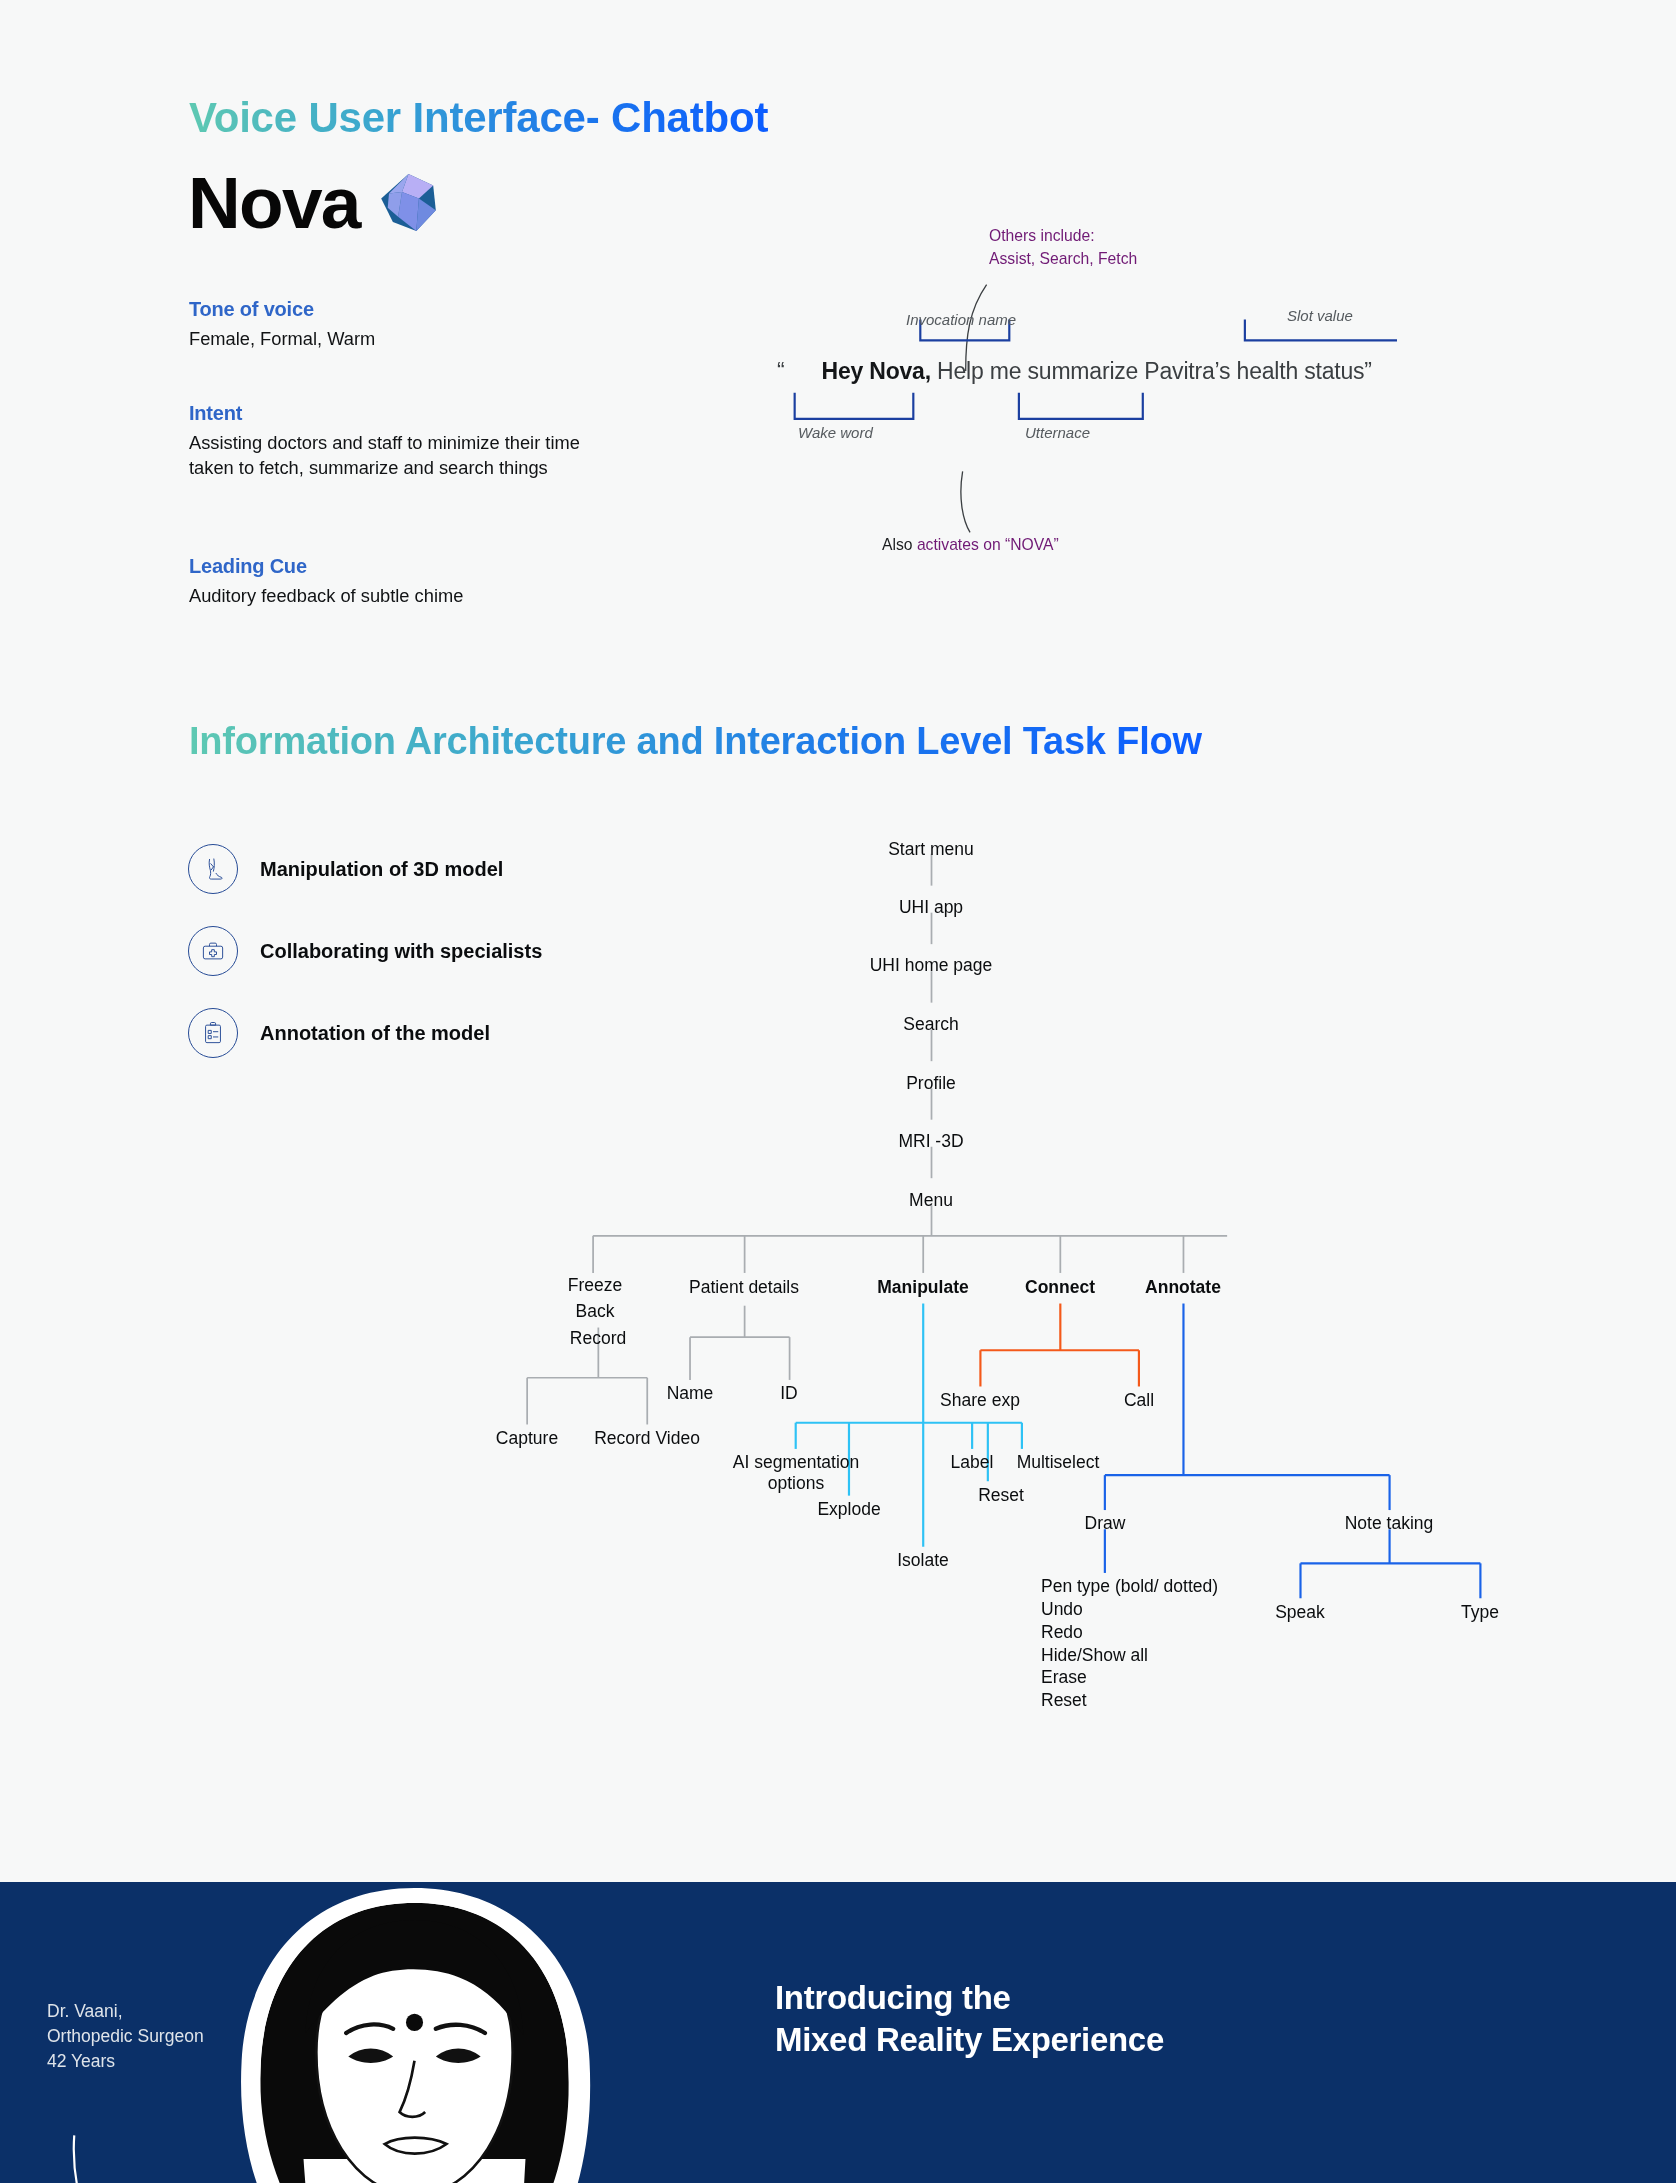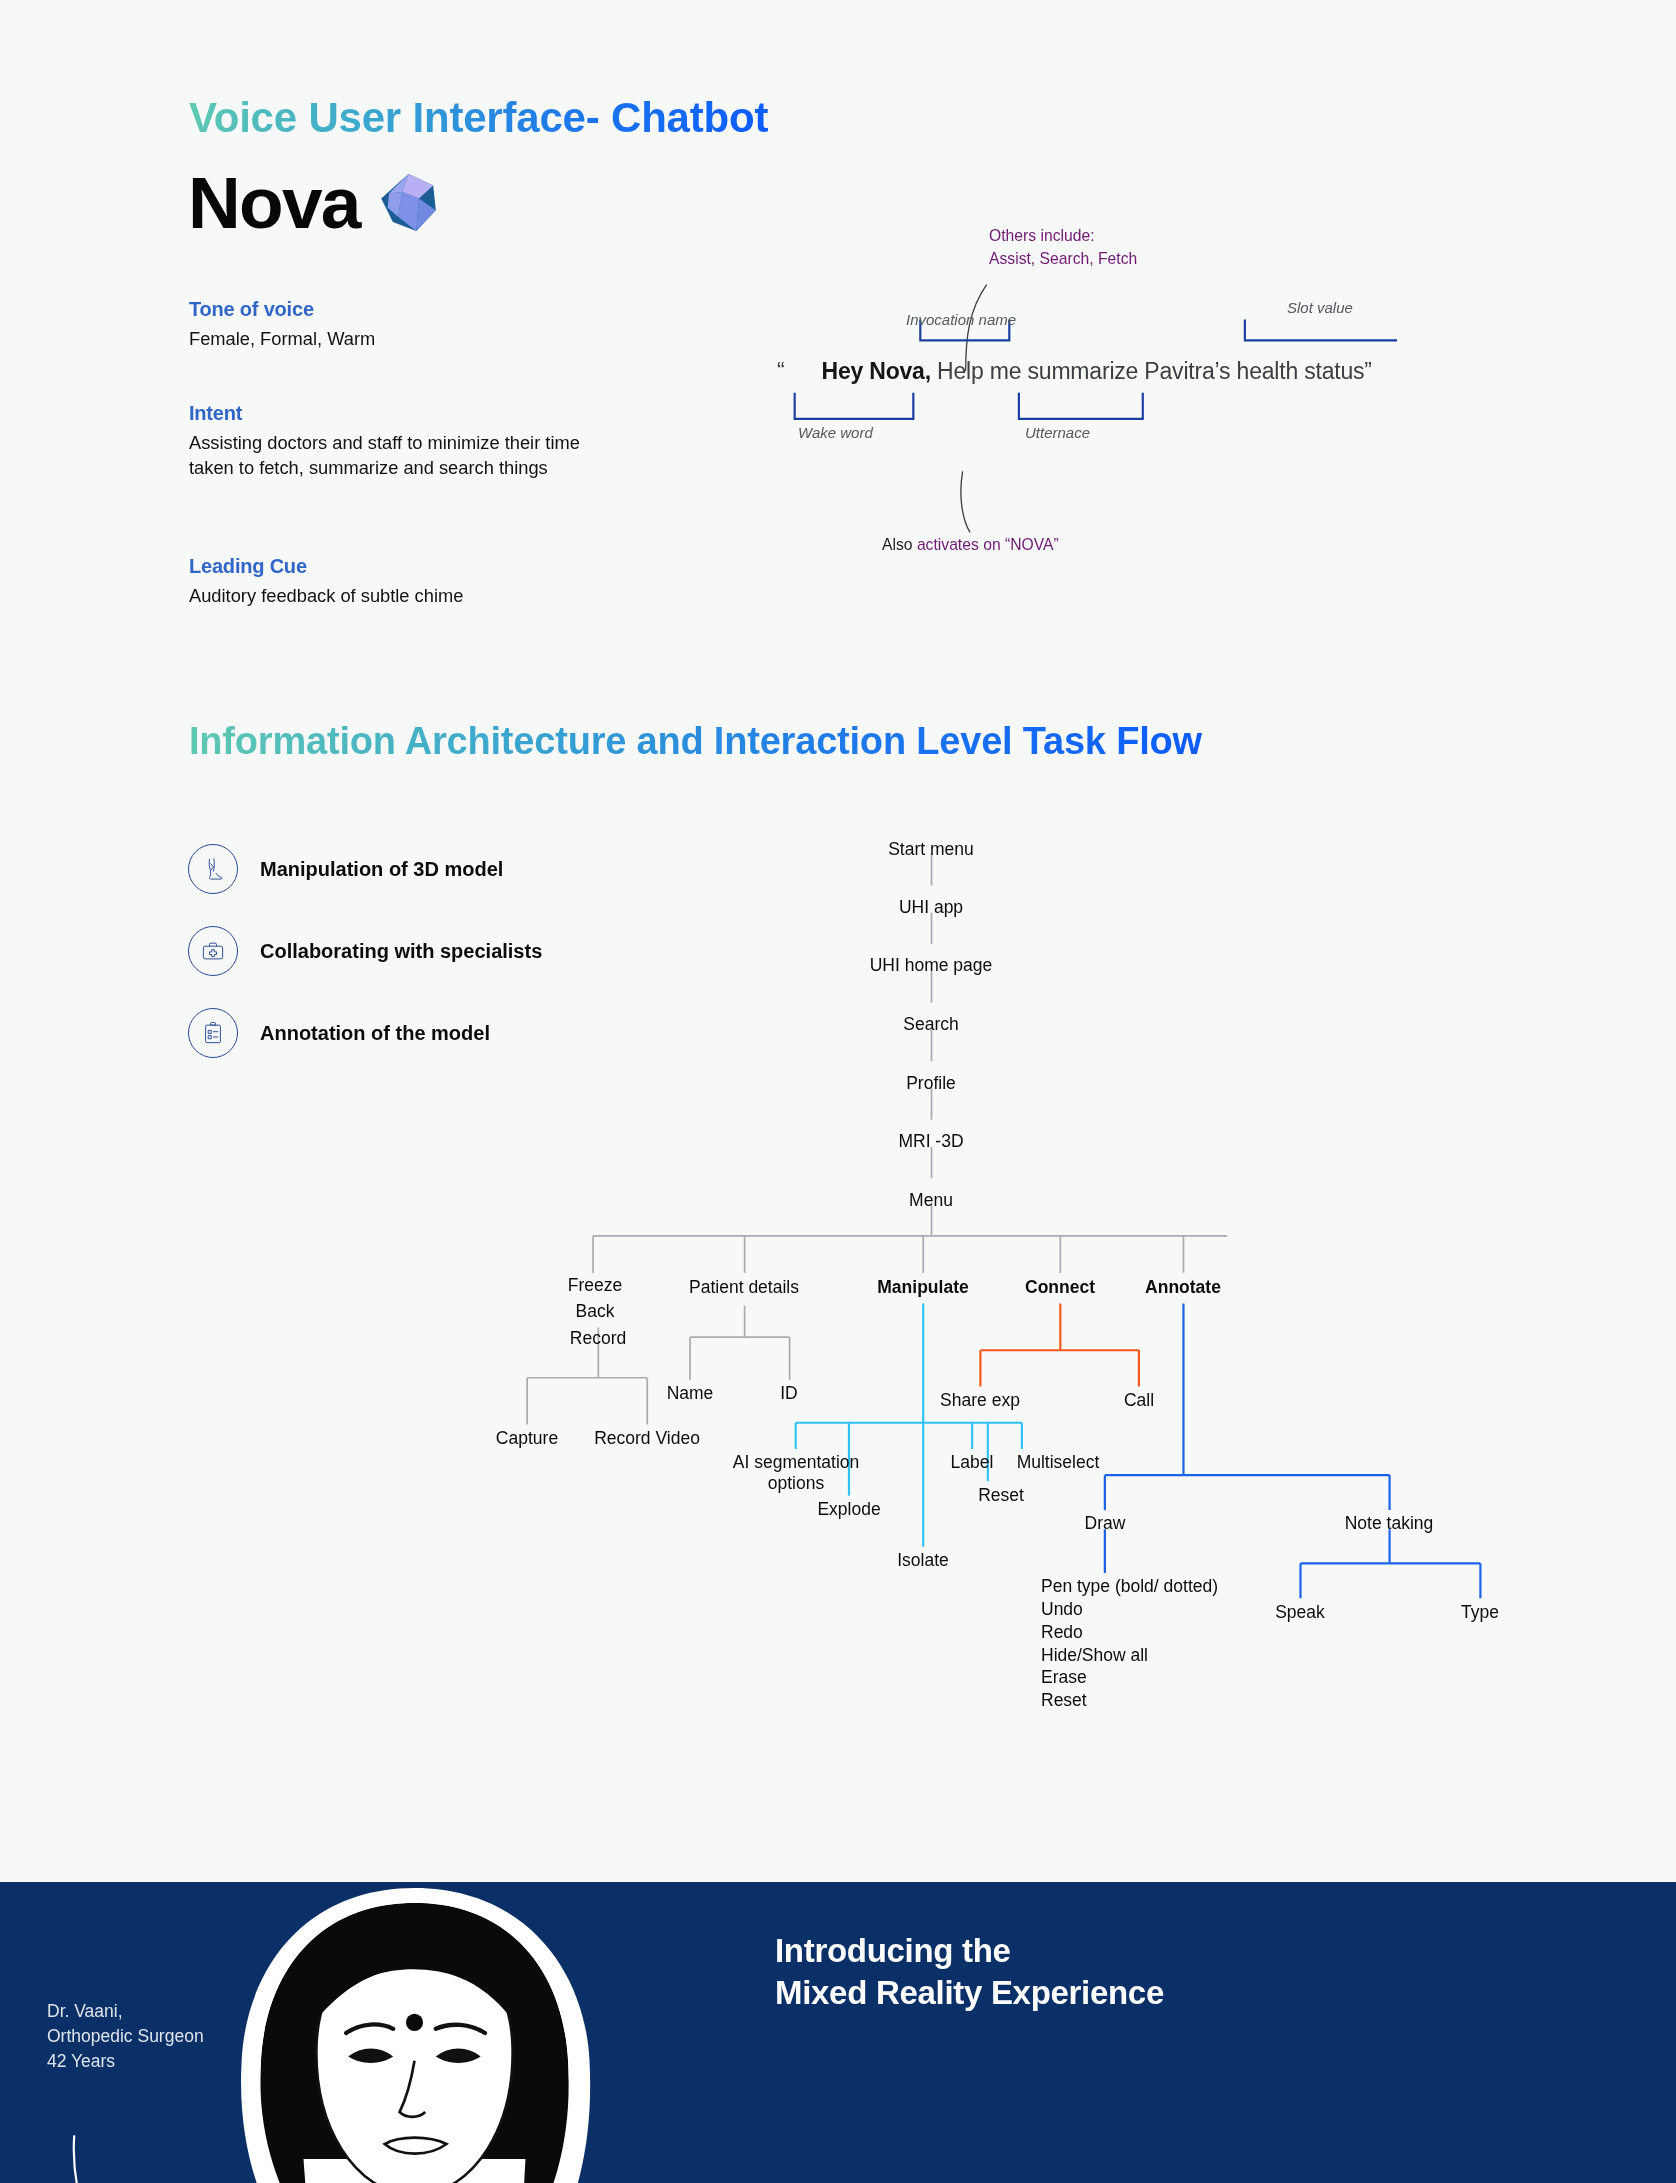--- a/index.html
+++ b/index.html
@@ -69,21 +69,21 @@
   .node.bold { font-weight: 700; }
   .node.multi { white-space: normal; width: 140px; text-align: center; }
   .node.left { transform: none; text-align: left; }
   #flow svg { position: absolute; left: 0; top: 0; }
 
   
   #persona { left: 0; top: 1882px; width: 1677px; height: 803px; background: #0b3068; }
   #persona-name { left: 47px; top: 1999px; font-size: 17.5px; color: #dfe4ea; line-height: 1.42; }
   #persona-curve { left: 26px; top: 2131px; }
 
-  #intro-h { left: 775px; top: 1930px; font-size: 33px; font-weight: 700; color: #ffffff; line-height: 1.28; letter-spacing: -0.3px; }
+  #intro-h { left: 775px; top: 1977px; font-size: 33px; font-weight: 700; color: #ffffff; line-height: 1.28; letter-spacing: -0.3px; }
 
   
   #doctor { left: 87px; top: 1873px; width: 655px; height: 811px; }
 </style>
 </head>
 <body>
 
 <div id="page">
 
   <h1 class="abs grad-head" id="h-vui">Voice User Interface- Chatbot</h1>
@@ -121,21 +121,21 @@
       <path d="M408,152 L408,200 L612,200 L612,152" stroke="#1b3fa0" stroke-width="5" fill="none" transform="translate(0,60)"></path>
 
       <path d="M1152,212 L1152,260 L1504,260 L1504,212" stroke="#1b3fa0" stroke-width="5" fill="none"></path>
 
       <path d="M120,380 L120,440 L392,440 L392,380" stroke="#1b3fa0" stroke-width="5" fill="none"></path>
 
       <path d="M634,380 L634,440 L918,440 L918,380" stroke="#1b3fa0" stroke-width="5" fill="none"></path>
     </svg>
 
     <div class="abs ital-tag" style="left:164px; top:84px;">Invocation name</div>
-    <div class="abs ital-tag" style="left:545px; top:72px;">Slot value</div>
+    <div class="abs ital-tag" style="left:545px; top:80px;">Slot value</div>
 
     <div class="abs" id="utter-line" style="left:35px; top:131px;">
       <span>“</span><b>Hey Nova,</b><span> Help me summarize Pavitra’s health status</span><span>”</span>
     </div>
 
     <div class="abs ital-tag" style="left:56px; top:197px;">Wake word</div>
     <div class="abs ital-tag" style="left:283px; top:197px;">Utternace</div>
 
     <div class="abs note-plain" style="left:140px; top:309px;">
       <span>Also </span><span class="note-ul">activates on “NOVA”</span>

